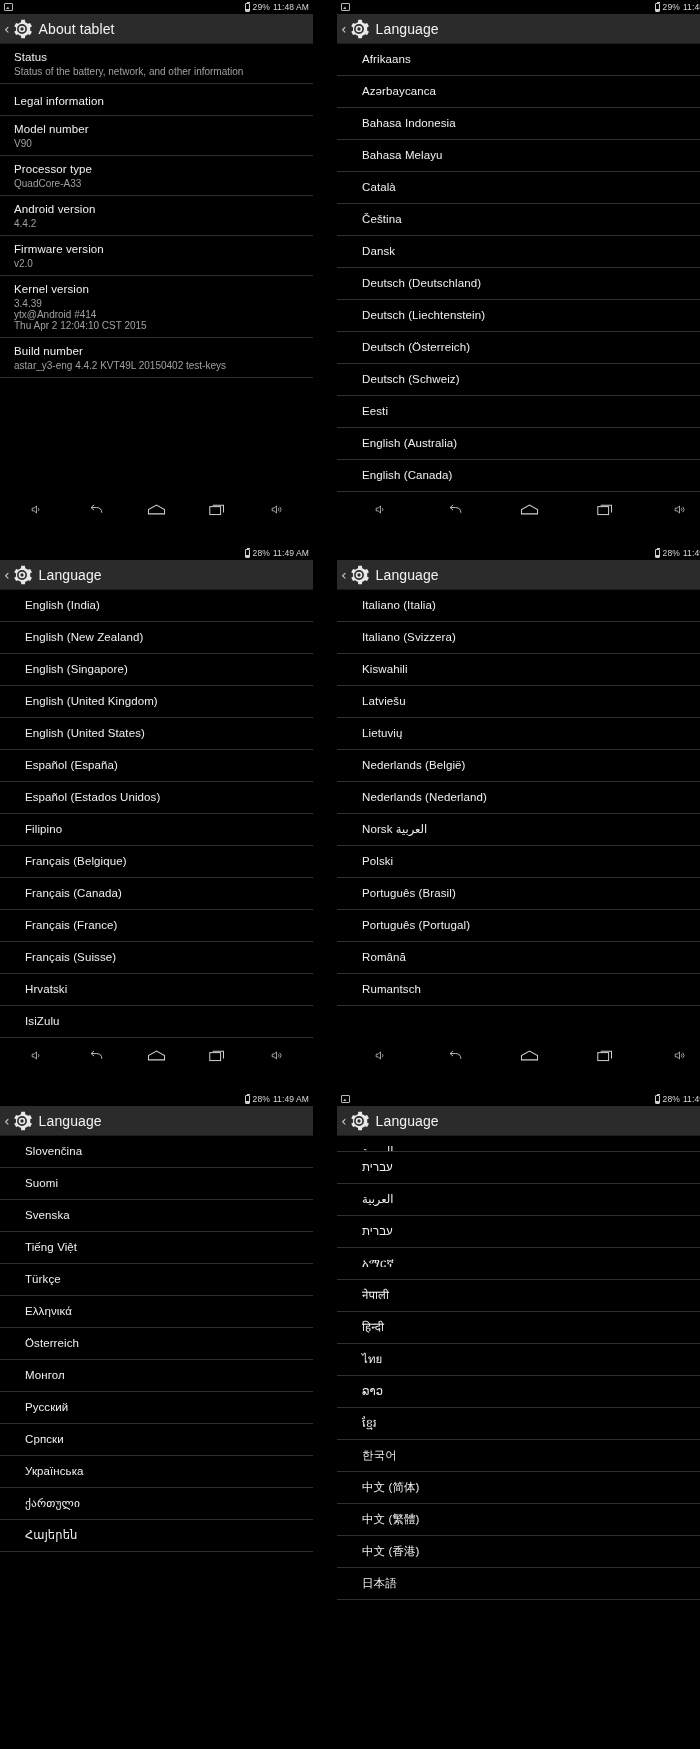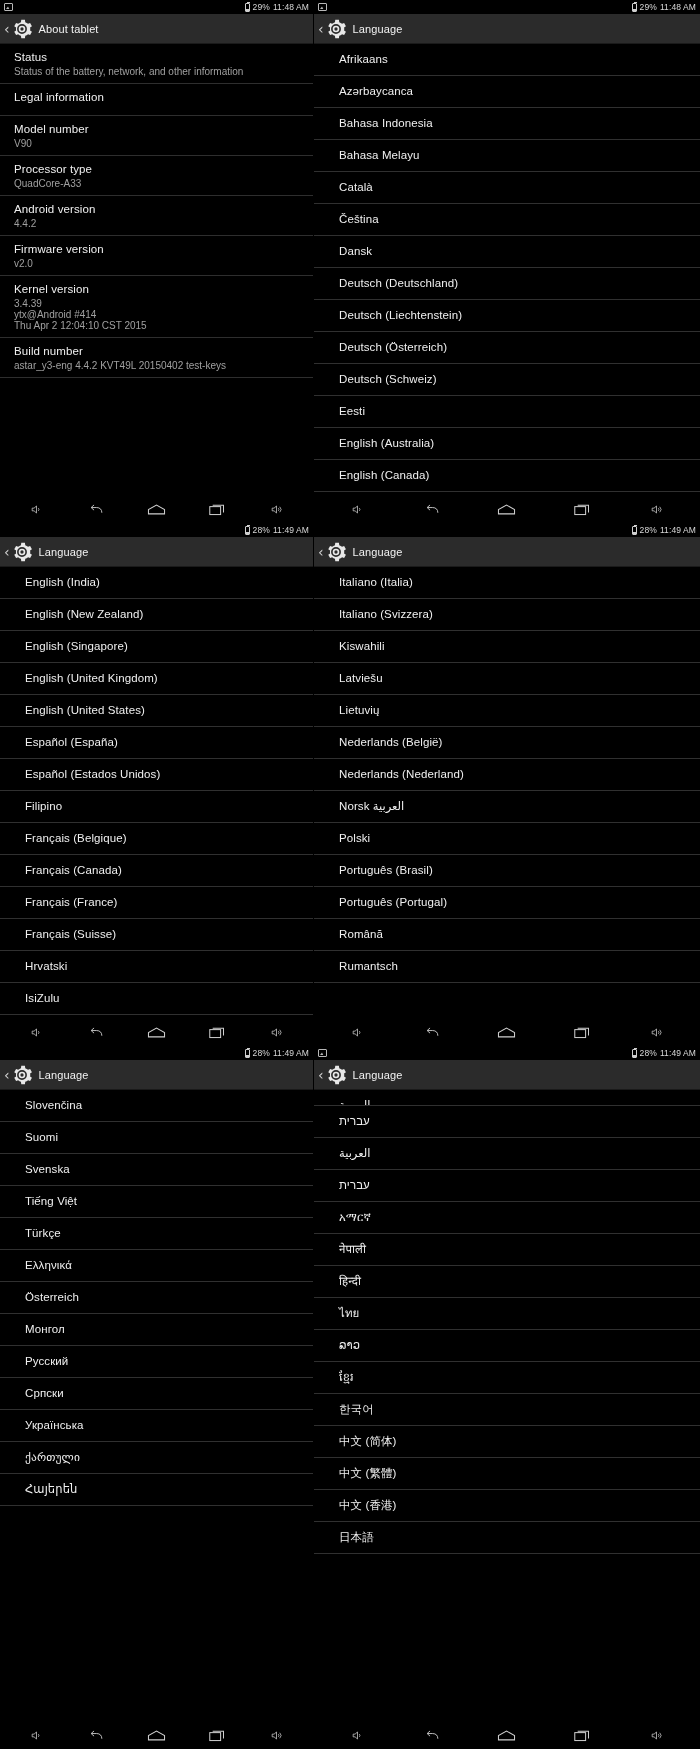--- a/index.html
+++ b/index.html
@@ -7,20 +7,21 @@
     width: 700px; height: 1749px;
     background: #000;
     font-family: "Liberation Sans", "DejaVu Sans", sans-serif;
     overflow: hidden;
   }
   .grid {
     width: 700px; height: 1749px;
     display: grid;
     grid-template-columns: 314px 386px;
     grid-template-rows: 523px 523px 703px;
+    gap: 23px;
   }
   .panel {
     position: relative;
     background: #000;
     overflow: hidden;
     display: flex;
     flex-direction: column;
     border-right: 1px solid #000;
   }
   .panel.right { border-right: none; }
@@ -88,39 +89,39 @@
   .back-caret {
     color: #d0d0d0;
     font-size: 14px;
     line-height: 1;
     margin-right: 1px;
     font-family: "DejaVu Sans", sans-serif;
   }
   .gear-icon { width: 22px; height: 22px; flex: 0 0 auto; }
   .ab-title {
     color: #f2f2f2;
-    font-size: 11px;
+    font-size: 14px;
     margin-left: 6px;
     letter-spacing: 0.1px;
     white-space: nowrap;
   }
 
   
   .list {
     flex: 1 1 auto;
     overflow: hidden;
     background: #000;
   }
   .list-item {
     padding: 6px 14px 6px 14px;
     border-bottom: 1px solid #2e2e2e;
     min-height: 32px;
     display: flex;
     flex-direction: column;
-    justify-content: flex-start;
+    justify-content: flex-end;
   }
   .li-title {
     color: #f0f0f0;
     font-size: 11.5px;
     line-height: 15px;
     letter-spacing: 0.1px;
   }
   .li-sub {
     color: #a0a0a0;
     font-size: 10px;

